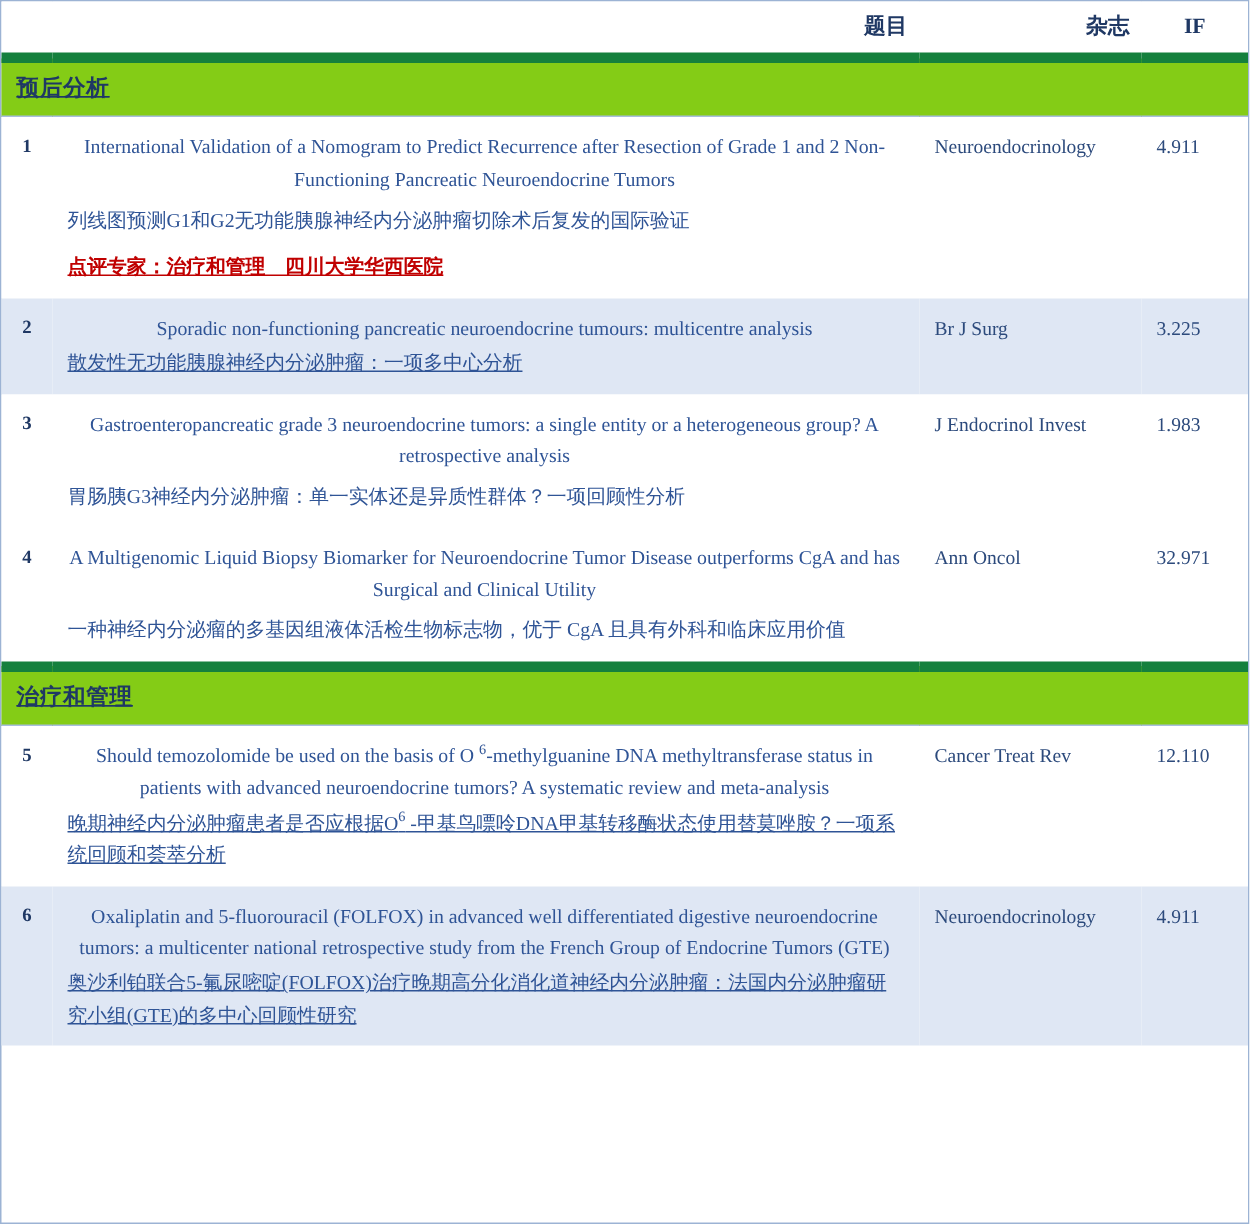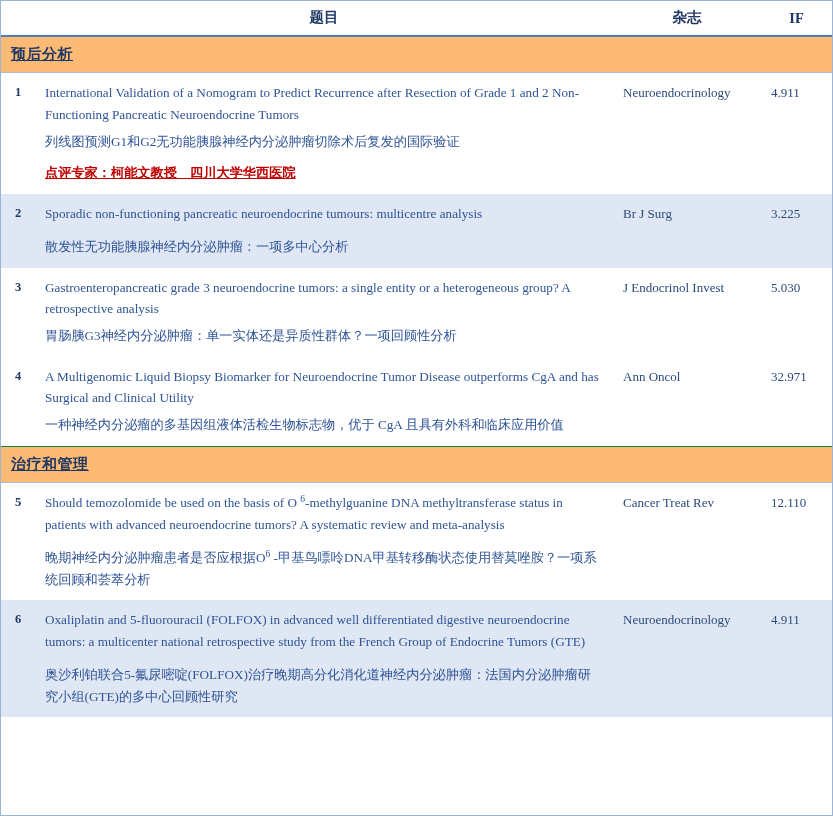--- a/index.html
+++ b/index.html
@@ -31,30 +31,30 @@
   col.c-title { width: 578px; }
   col.c-journal { width: 148px; }
   col.c-if { width: 71px; }
 
   thead th {
     background: #ffffff;
     border-bottom: 2px solid #4f7cb6;
     font-weight: bold;
     font-size: 14.5px;
     color: #1f3864;
-    text-align: center;
+    text-align: right;
     padding: 7px 8px 8px 8px;
     vertical-align: bottom;
   }
   thead th.num-h { padding-left: 10px; }
   thead th.if-h { text-align: center; }
 
   tr.section td {
-    background: #fdba74;
-    border-top: 1px solid #15803d;
+    background: #84cc16;
+    border-top: 7px solid #15803d;
     border-bottom: 1px solid #a8bede;
     padding: 5px 10px 6px 10px;
     text-decoration: underline;
   }
   .section-label {
     font-weight: bold;
     font-size: 15px;
     color: #1f3864;
     text-decoration: underline;
     letter-spacing: 0.5px;
@@ -78,36 +78,37 @@
     padding-right: 2px;
     color: #1f3864;
   }
   td.title { padding-left: 10px; padding-right: 12px; }
   td.journal { font-size: 13px; padding-left: 10px; margin-top: 32px; }
   td.ifv { font-size: 13px; padding-left: 10px; margin-top: 44px; }
 
   .title-en {
     display: block;
     color: #2f5496;
+    text-align: center;
   }
   .title-cn {
     display: block;
     margin-top: 6px;
     font-family: "Liberation Serif", serif;
     color: #2f5496;
   }
   .expert {
     display: block;
     margin-top: 10px;
     font-weight: bold;
     color: #c00000;
     text-decoration: underline;
     font-size: 13.2px;
   }
-  .tight .title-cn { margin-top: 12px; }
+  .tight .title-cn { margin-top: 2px; text-decoration: underline; }
   sup { font-size: 9.5px; vertical-align: super; }
 </style>
 </head>
 <body>
 
 <div class="doc">
   <table class="main">
     <colgroup>
       <col class="c-num">
       <col class="c-title">
@@ -124,42 +125,42 @@
     </thead>
     <tbody id="tbody">
         <tr class="section">
           <td colspan="4"><span class="section-label">预后分析</span></td>
         </tr>
         <tr class="entry">
           <td class="num">1</td>
           <td class="title">
             <span class="title-en">International Validation of a Nomogram to Predict Recurrence after Resection of Grade 1 and 2 Non-Functioning Pancreatic Neuroendocrine Tumors</span>
             <span class="title-cn">列线图预测G1和G2无功能胰腺神经内分泌肿瘤切除术后复发的国际验证</span>
-            <span class="expert">点评专家：柯能文教授　四川大学华西医院</span>
+            <span class="expert">点评专家：治疗和管理　四川大学华西医院</span>
           </td>
           <td class="journal">Neuroendocrinology</td>
           <td class="ifv">4.911</td>
         </tr>
         <tr class="entry alt tight">
           <td class="num">2</td>
           <td class="title">
             <span class="title-en">Sporadic non-functioning pancreatic neuroendocrine tumours: multicentre analysis</span>
             <span class="title-cn">散发性无功能胰腺神经内分泌肿瘤：一项多中心分析</span>
           </td>
           <td class="journal">Br J Surg</td>
           <td class="ifv">3.225</td>
         </tr>
         <tr class="entry">
           <td class="num">3</td>
           <td class="title">
             <span class="title-en">Gastroenteropancreatic grade 3 neuroendocrine tumors: a single entity or a heterogeneous group? A retrospective analysis</span>
             <span class="title-cn">胃肠胰G3神经内分泌肿瘤：单一实体还是异质性群体？一项回顾性分析</span>
           </td>
           <td class="journal">J Endocrinol Invest</td>
-          <td class="ifv">5.030</td>
+          <td class="ifv">1.983</td>
         </tr>
         <tr class="entry">
           <td class="num">4</td>
           <td class="title">
             <span class="title-en">A Multigenomic Liquid Biopsy Biomarker for Neuroendocrine Tumor Disease outperforms CgA and has Surgical and Clinical Utility</span>
             <span class="title-cn">一种神经内分泌瘤的多基因组液体活检生物标志物，优于 CgA 且具有外科和临床应用价值</span>
           </td>
           <td class="journal">Ann Oncol</td>
           <td class="ifv">32.971</td>
         </tr>

